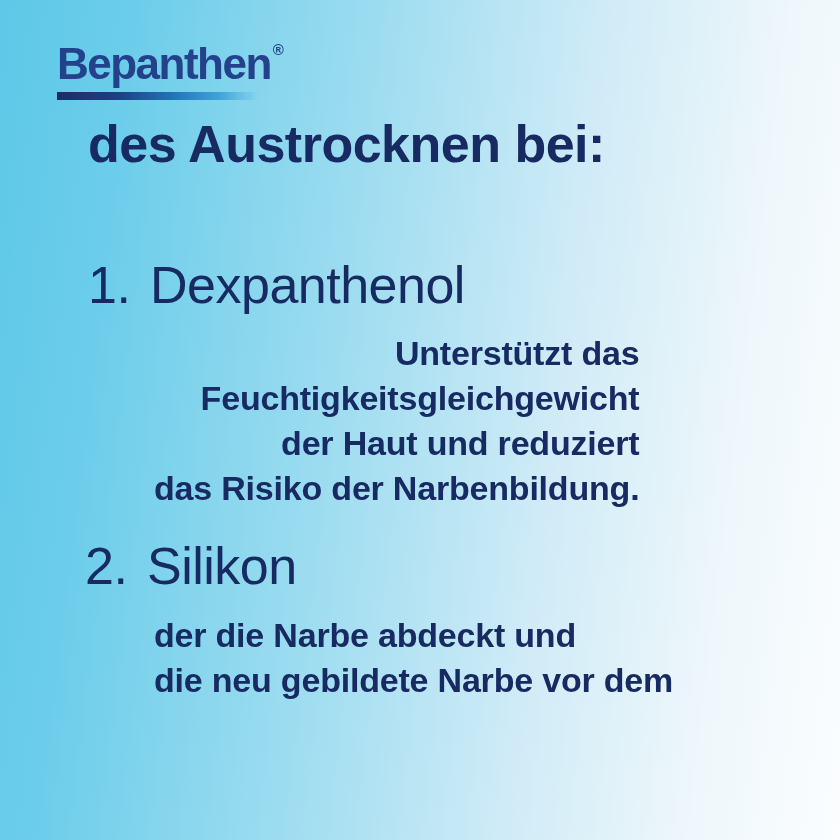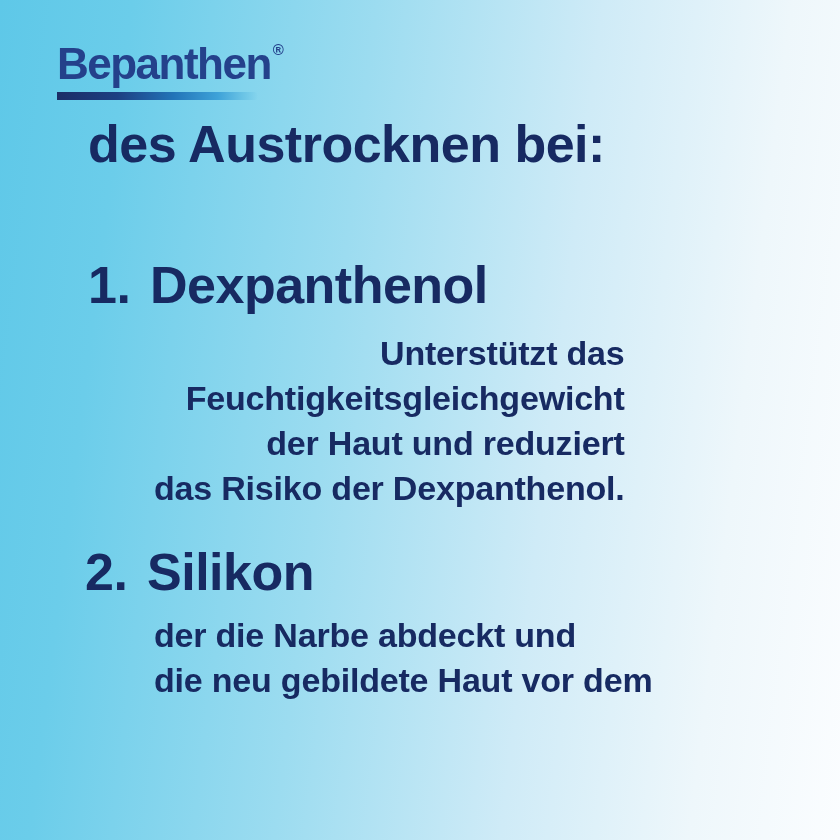--- a/index.html
+++ b/index.html
@@ -63,41 +63,41 @@
     line-height: 67px;
     letter-spacing: -0.5px;
     white-space: nowrap;
   }
   .heading .line { display: block; }
 
   
   .section-title {
     position: absolute;
     font-size: 52px;
-    font-weight: bold;
+    font-weight: normal;
     letter-spacing: -0.5px;
     white-space: nowrap;
   }
   .section-title .num {
     display: inline-block;
     min-width: 62px;
   }
   .section-body {
     position: absolute;
     font-size: 34px;
     font-weight: bold;
     line-height: 45px;
     letter-spacing: -0.2px;
     white-space: nowrap;
   }
   .section-body .line { display: block; }
 
   #section1-title { left: 88px; top: 255px; }
   #section1-body  { left: 154px; top: 331px; text-align: right; }
-  #section2-title { left: 85px; top: 536px; margin-top: 6px; }
+  #section2-title { left: 85px; top: 536px; }
   #section2-body  { left: 154px; top: 613px; }
 </style>
 </head>
 <body>
 
 <div class="logo">
   <div class="logo-text">
     <span>Bepanthen</span><span class="logo-reg">®</span>
   </div>
   <div class="logo-bar"></div>
@@ -107,22 +107,22 @@
   <span class="line">des Austrocknen bei:</span>
 </h1>
 
 <div class="section-title" id="section1-title">
   <span class="num">1.</span><span>Dexpanthenol</span>
 </div>
 <div class="section-body" id="section1-body">
   <span class="line">Unterstützt das</span>
   <span class="line">Feuchtigkeitsgleichgewicht</span>
   <span class="line">der Haut und reduziert</span>
-  <span class="line">das Risiko der Dexpanthenol.</span>
+  <span class="line">das Risiko der Narbenbildung.</span>
 </div>
 
 <div class="section-title" id="section2-title">
   <span class="num">2.</span><span>Silikon</span>
 </div>
 <div class="section-body" id="section2-body">
   <span class="line">der die Narbe abdeckt und</span>
-  <span class="line">die neu gebildete Haut vor dem</span>
+  <span class="line">die neu gebildete Narbe vor dem</span>
 </div>
 
 </body></html>

